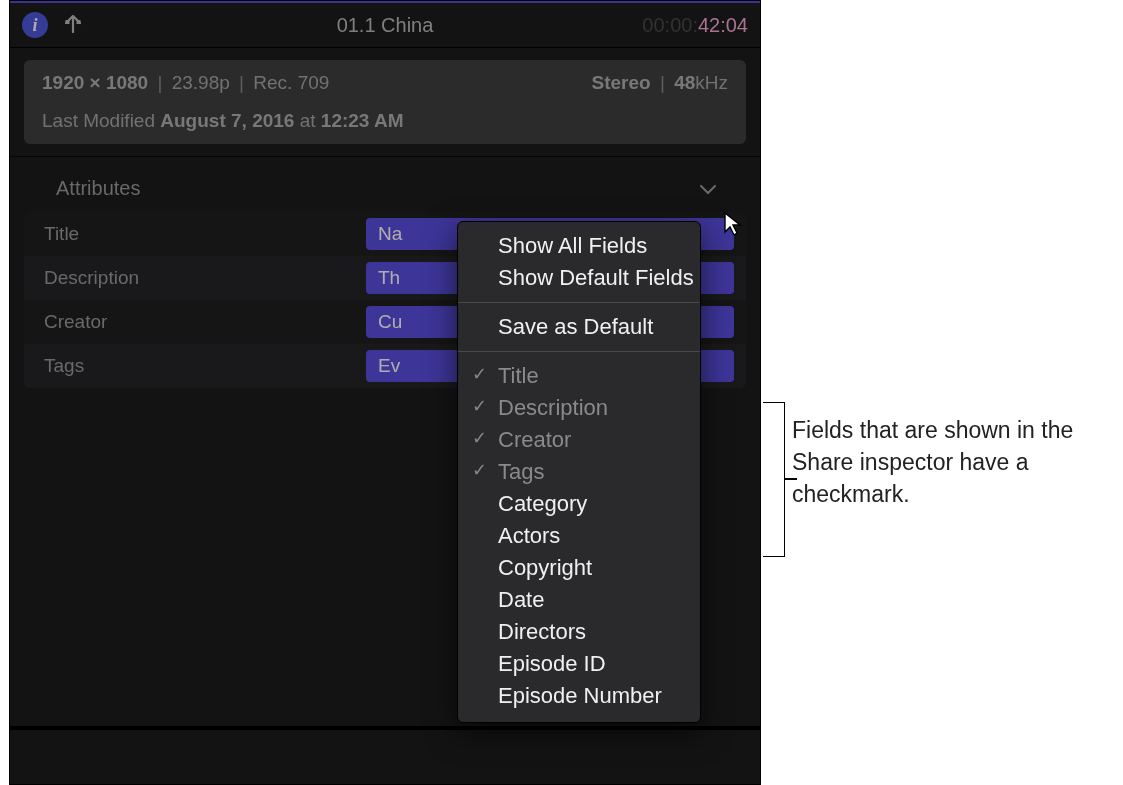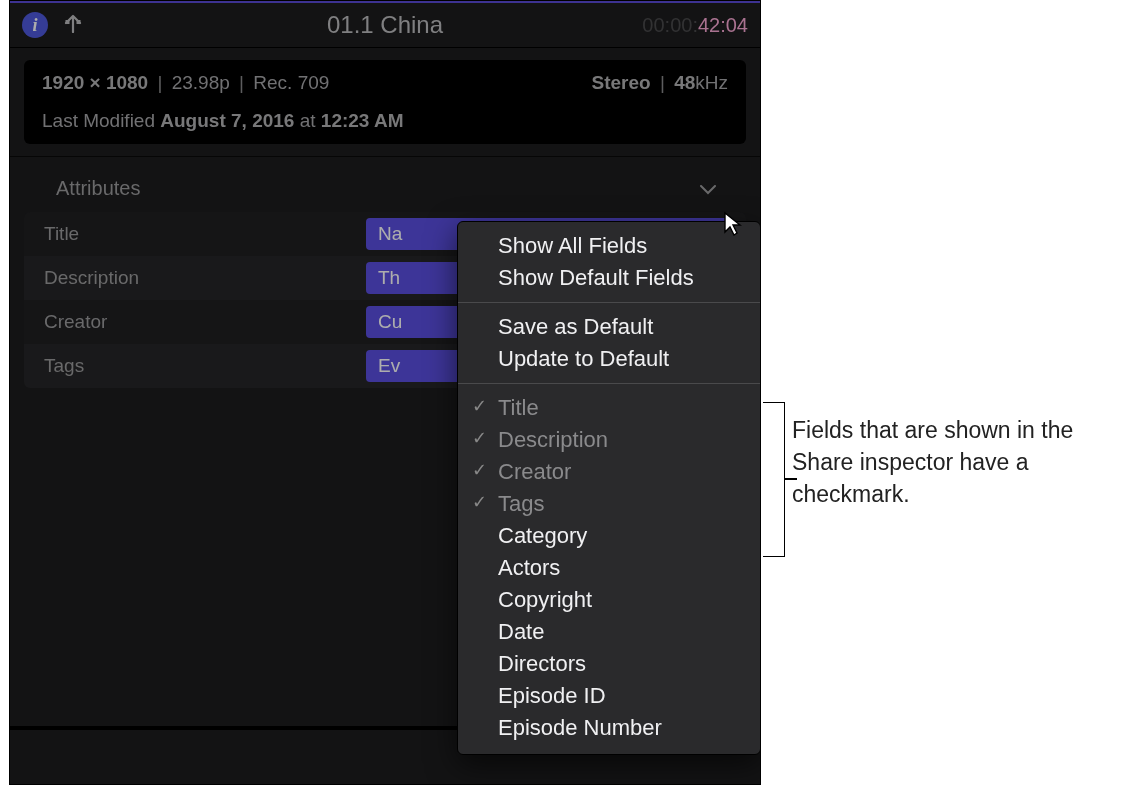--- a/index.html
+++ b/index.html
@@ -33,33 +33,33 @@
       color: #fff; font-style: italic; font-weight: 600;
       font-family: Georgia, serif;
       display: flex; align-items: center; justify-content: center;
       font-size: 18px; margin-right: 14px;
     }
     .share-icon {
       color: #bcbcbe; font-size: 20px;
     }
     .toolbar-title {
       position: absolute; left: 0; right: 0; text-align: center;
-      color: #bcbcbe; font-size: 24px;
+      color: #bcbcbe; font-size: 20px;
       pointer-events: none;
     }
     .timecode {
       margin-left: auto; font-size: 20px;
       font-variant-numeric: tabular-nums;
     }
     .tc-dim { color: #4a4a4c; }
     .tc-bright { color: #f9a8d4; }
 
     .meta-box {
       margin: 12px 14px 0 14px;
-      background: #000000;
+      background: #404040;
       border-radius: 6px;
       padding: 4px 0;
     }
     .meta-row {
       padding: 8px 18px;
       color: #a7a7aa; font-size: 19px;
     }
     .meta-row .b { font-weight: 700; color: #b1b1b3; }
     .meta-row .sep { color: #8a8a8c; padding: 0 4px; }
     .meta-flex { display: flex; }
@@ -105,21 +105,21 @@
 
     .big-divider {
       position: absolute; left: 0; right: 0; top: 725px;
       height: 4px; background: #000;
     }
 
     
     .menu {
       position: absolute;
       left: 447px; top: 220px;
-      width: 304px;
+      width: 244px;
       background: #2a2a2c;
       border: 1px solid #000;
       border-radius: 6px;
       box-shadow: 0 10px 30px rgba(0,0,0,.6);
       font-size: 22px;
       padding: 4px 0 6px 0;
     }
     .menu-sec { padding: 4px 0; }
     .menu-sep { height: 1px; background: #4a4a4c; margin: 4px 0; }
     .menu-item {
@@ -246,21 +246,20 @@
   <div class="panel-dim"></div>
 
   <div class="menu">
     <div class="menu-sec">
       <div class="menu-item">Show All Fields</div>
       <div class="menu-item">Show Default Fields</div>
     </div>
     <div class="menu-sep"></div>
     <div class="menu-sec">
       <div class="menu-item">Save as Default</div>
-      <div class="menu-item">Update to Default</div>
     </div>
     <div class="menu-sep"></div>
     <div class="menu-sec">
       <div class="menu-item check dim">Title</div>
       <div class="menu-item check dim">Description</div>
       <div class="menu-item check dim">Creator</div>
       <div class="menu-item check dim">Tags</div>
       <div class="menu-item">Category</div>
       <div class="menu-item">Actors</div>
       <div class="menu-item">Copyright</div>

